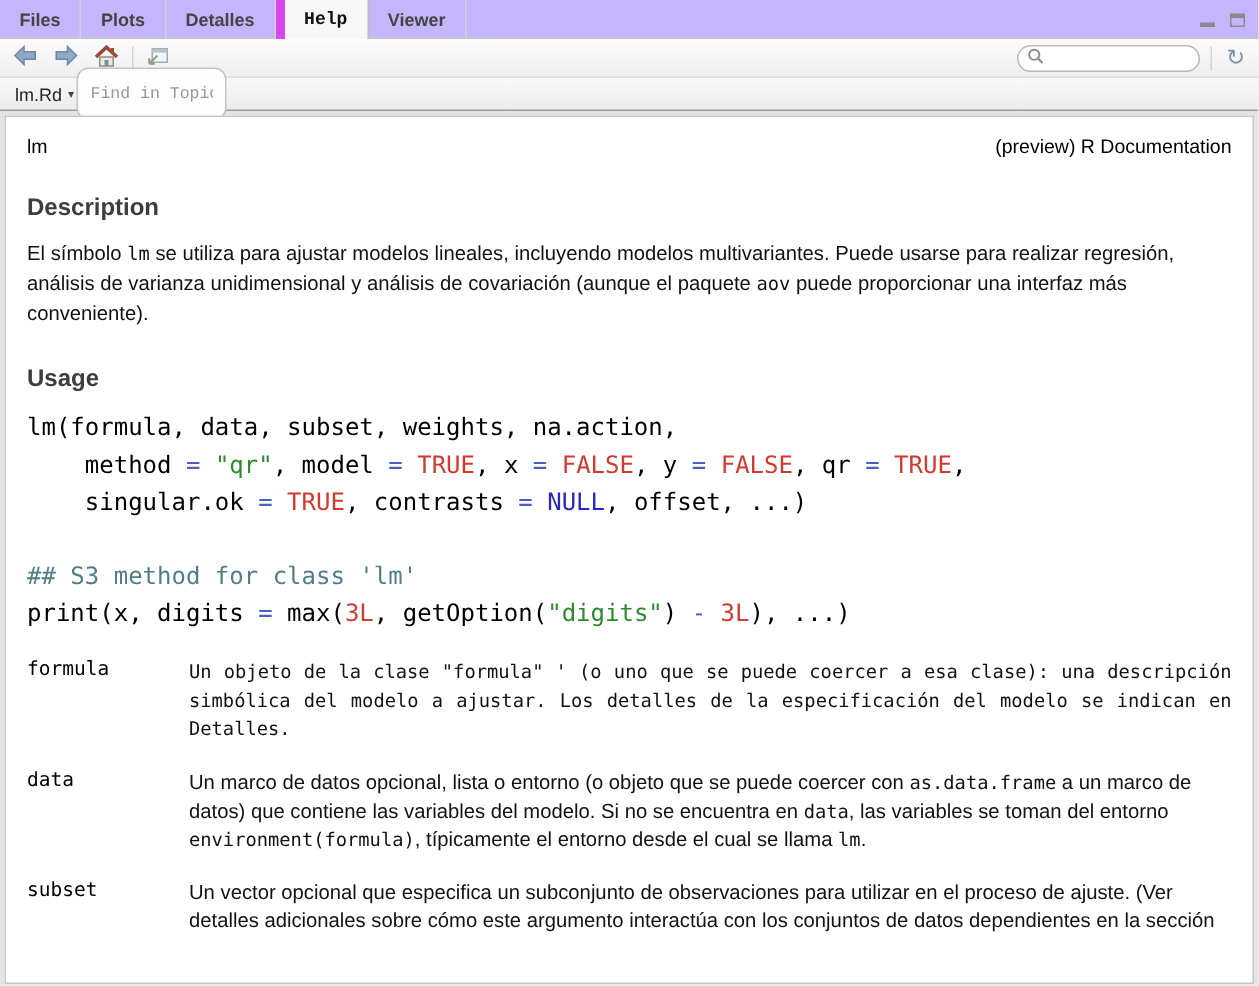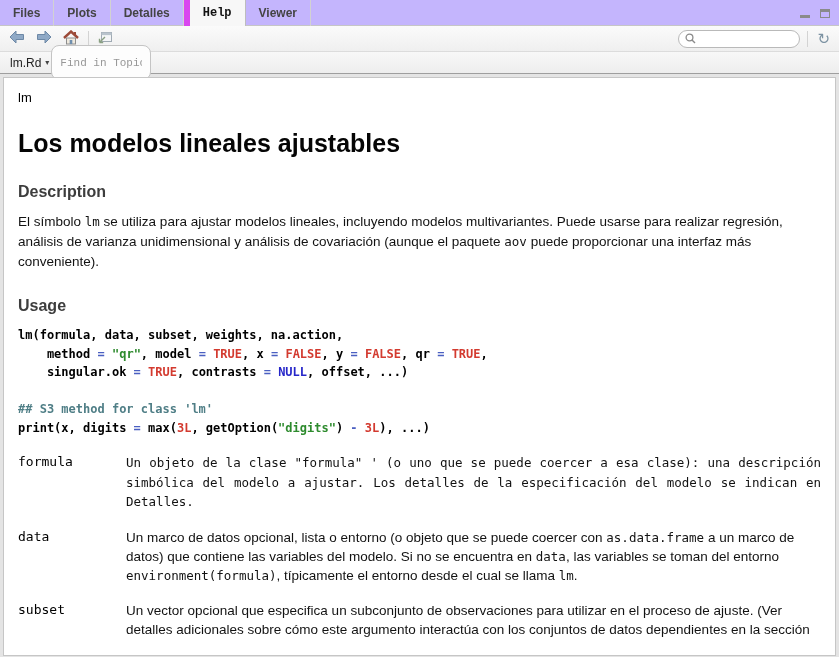--- a/index.html
+++ b/index.html
@@ -74,22 +74,22 @@
     background: #fff; border: 1px solid #c6c6c6;
     padding: 10px 14px 0 14px; overflow: hidden;
   }
   .doc-header { display: flex; justify-content: space-between; font-size: 13px; color: #000; margin-top: 2px; }
   h1.page-title { font-size: 25px; font-weight: 600; color: #050505; margin-top: 24px; letter-spacing: 0; }
   h2.sec { font-size: 16px; font-weight: 700; color: #3d3d3d; margin-top: 25px; margin-bottom: 11px; }
   p.body-text { font-size: 13.5px; color: #121212; line-height: 1.48; }
   .icode { font-family: "DejaVu Sans Mono", monospace; font-size: 12.5px; }
 
   pre.code {
-    font-family: "DejaVu Sans Mono", monospace; font-size: 12px; line-height: 1.55;
-    color: #000; margin-top: 2px; font-weight: bold;
+    font-family: "DejaVu Sans Mono", monospace; font-size: 16px; line-height: 1.55;
+    color: #000; margin-top: 2px;
   }
   .code-line { white-space: pre; }
   .tok-p { color: #000; }
   .tok-o { color: var(--op, #4a5fc1); }
   .tok-s { color: var(--string, #2e8b2e); }
   .tok-k { color: var(--constant, #d33a2f); }
   .tok-n { color: var(--null, #2626c9); }
   .tok-c { color: var(--comment, #4f7e86); }
 
   .args-table {
@@ -180,23 +180,23 @@
     <div class="topic-select">
       <span>lm.Rd</span>
       <span class="caret">▾</span>
     </div>
     <input class="find-input" type="text" placeholder="Find in Topic" style="">
   </div>
 
   <div class="content">
     <div class="doc-header">
       <span>lm</span>
-    </div>
-
-    <h1 class="page-title">Los modelos lineales ajustables</h1>
+      <span>(preview) R Documentation</span>
+    </div>
+
 
     <h2 class="sec">Description</h2>
     <p class="body-text"><span>El símbolo </span><span class="icode">lm</span><span> se utiliza para ajustar modelos lineales, incluyendo modelos multivariantes. Puede usarse para realizar regresión, análisis de varianza unidimensional y análisis de covariación (aunque el paquete </span><span class="icode">aov</span><span> puede proporcionar una interfaz más conveniente).</span></p>
 
     <h2 class="sec">Usage</h2>
     <pre class="code" id="usage-code"><div class="code-line"><span class="tok-p">lm(formula, data, subset, weights, na.action,</span></div><div class="code-line"><span class="tok-p">    method </span><span class="tok-o">=</span><span class="tok-p"> </span><span class="tok-s">"qr"</span><span class="tok-p">, model </span><span class="tok-o">=</span><span class="tok-p"> </span><span class="tok-k">TRUE</span><span class="tok-p">, x </span><span class="tok-o">=</span><span class="tok-p"> </span><span class="tok-k">FALSE</span><span class="tok-p">, y </span><span class="tok-o">=</span><span class="tok-p"> </span><span class="tok-k">FALSE</span><span class="tok-p">, qr </span><span class="tok-o">=</span><span class="tok-p"> </span><span class="tok-k">TRUE</span><span class="tok-p">,</span></div><div class="code-line"><span class="tok-p">    singular.ok </span><span class="tok-o">=</span><span class="tok-p"> </span><span class="tok-k">TRUE</span><span class="tok-p">, contrasts </span><span class="tok-o">=</span><span class="tok-p"> </span><span class="tok-n">NULL</span><span class="tok-p">, offset, ...)</span></div><div class="code-line">&nbsp;</div><div class="code-line"><span class="tok-c">## S3 method for class 'lm'</span></div><div class="code-line"><span class="tok-p">print(x, digits </span><span class="tok-o">=</span><span class="tok-p"> max(</span><span class="tok-k">3L</span><span class="tok-p">, getOption(</span><span class="tok-s">"digits"</span><span class="tok-p">) </span><span class="tok-o">-</span><span class="tok-p"> </span><span class="tok-k">3L</span><span class="tok-p">), ...)</span></div></pre>
 
     <div class="args-table" id="args-table">
         <div class="arg-name">formula</div>
         <div class="arg-desc mono"><span>Un objeto de la clase </span><span class="icode">"formula"</span><span> ' (o uno que se puede coercer a esa clase): una descripción simbólica del modelo a ajustar. Los detalles de la especificación del modelo se indican en </span><span class="icode">Detalles</span><span>.</span></div>

